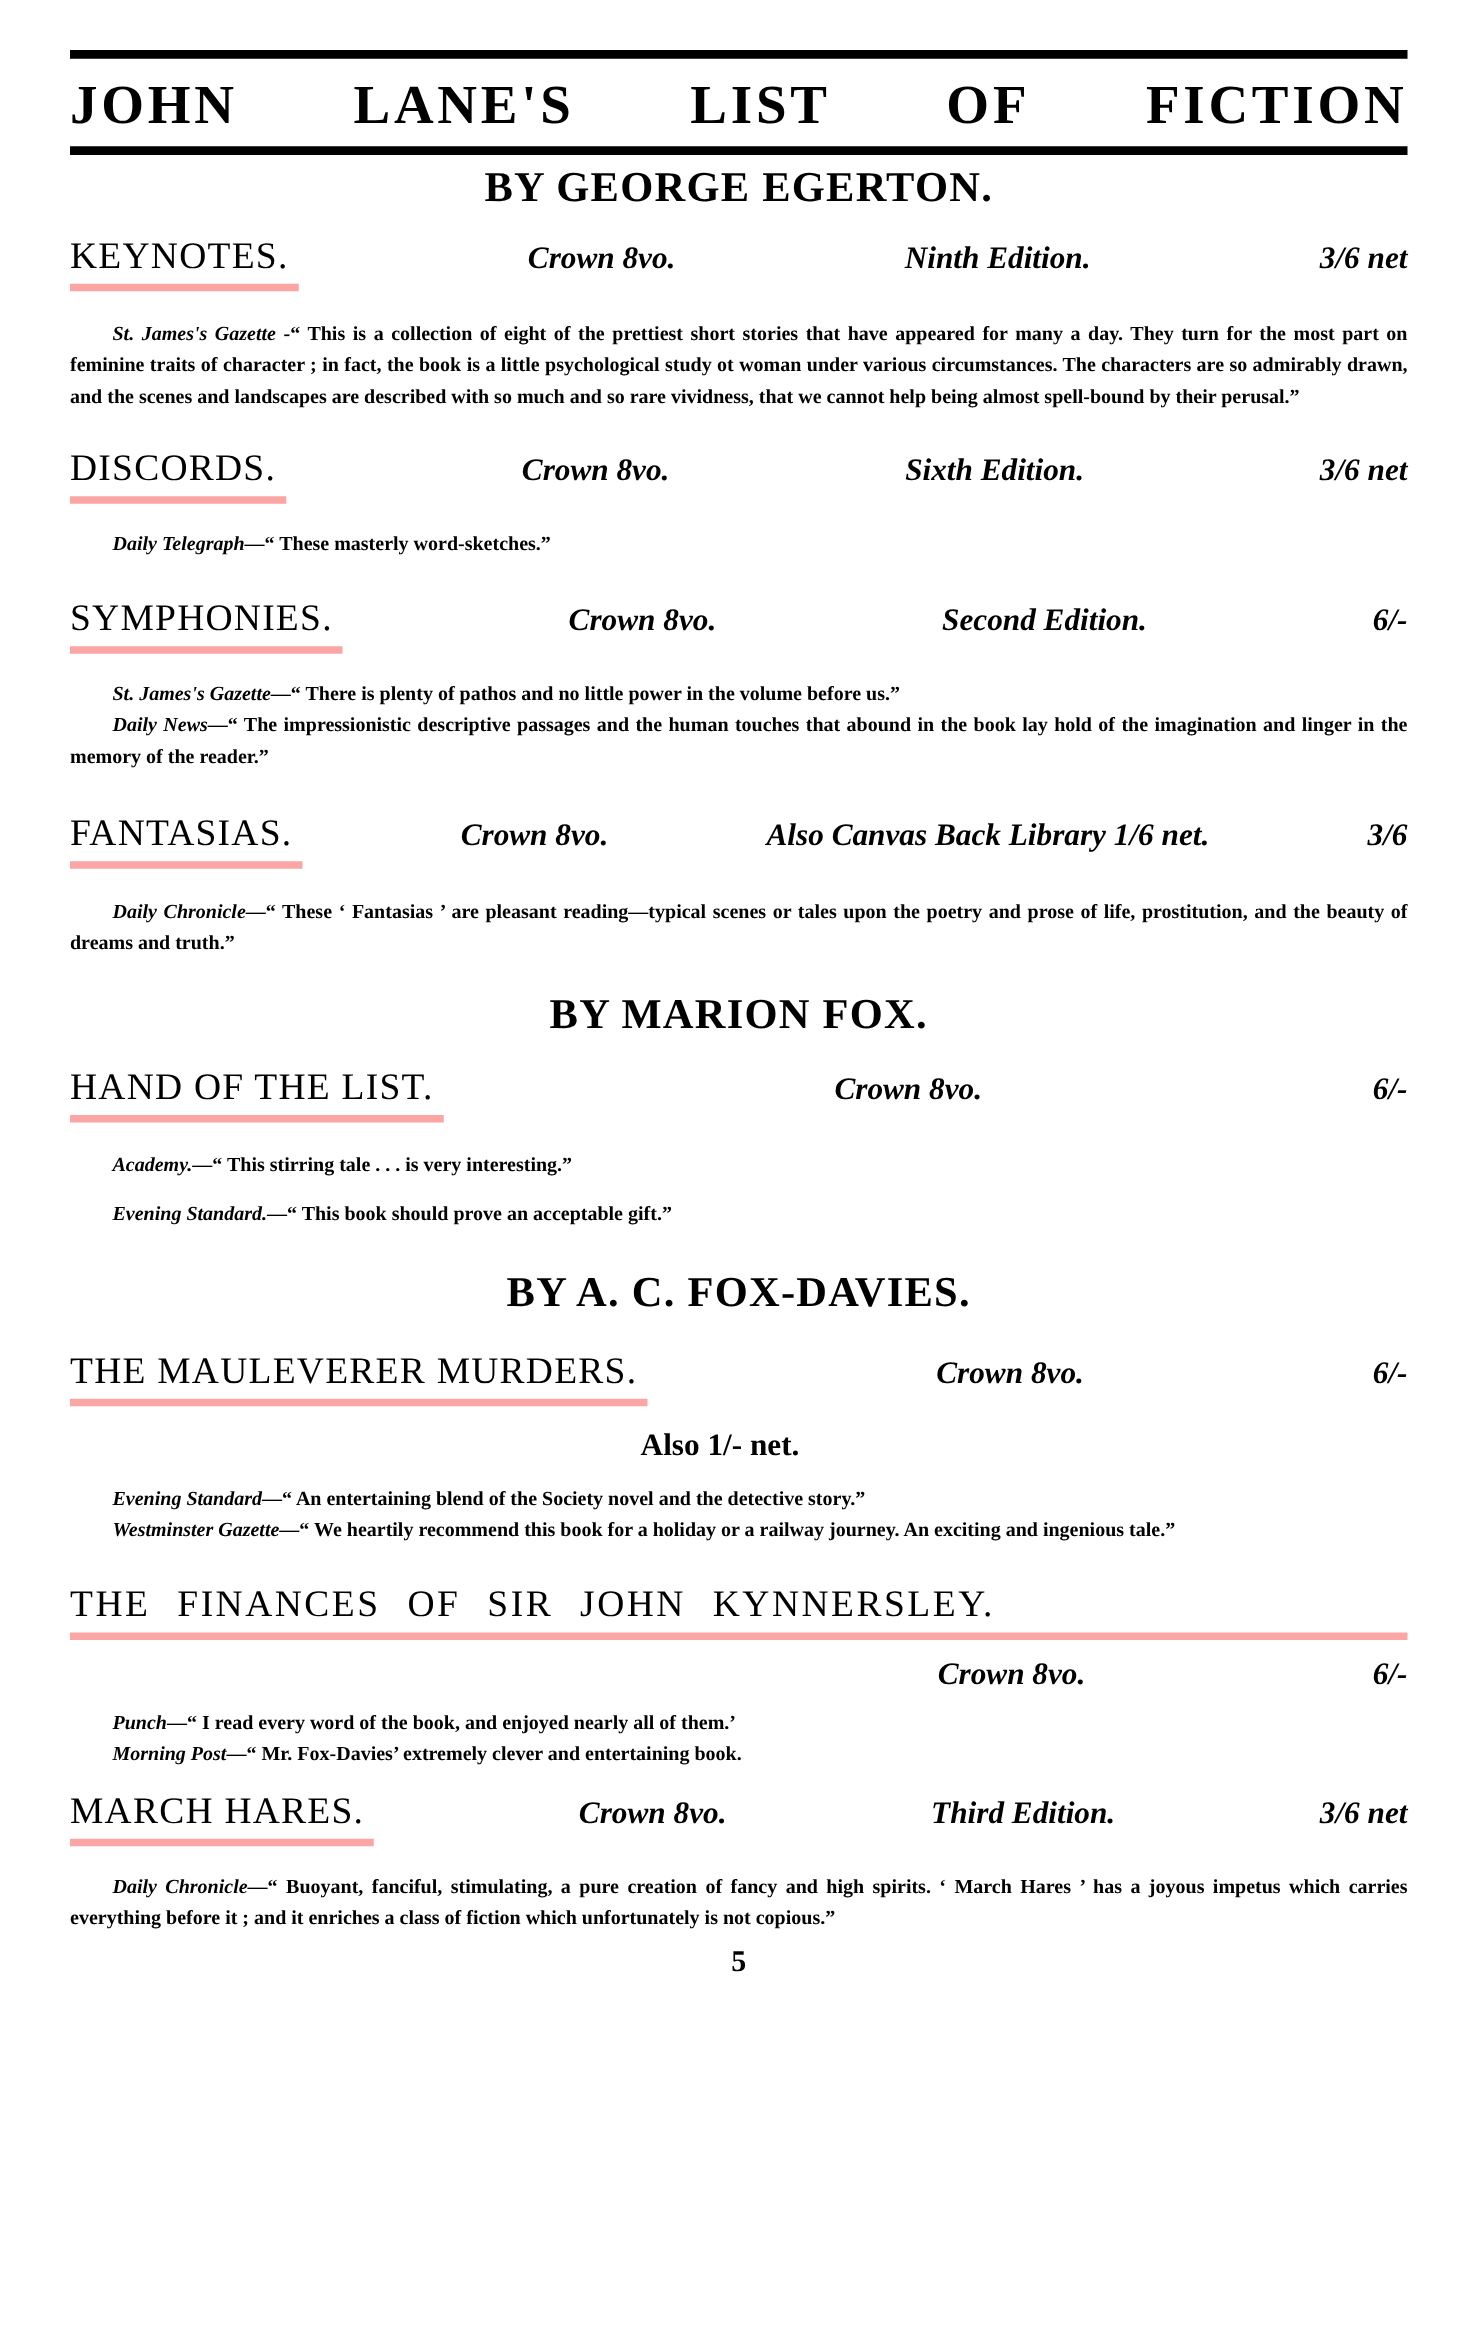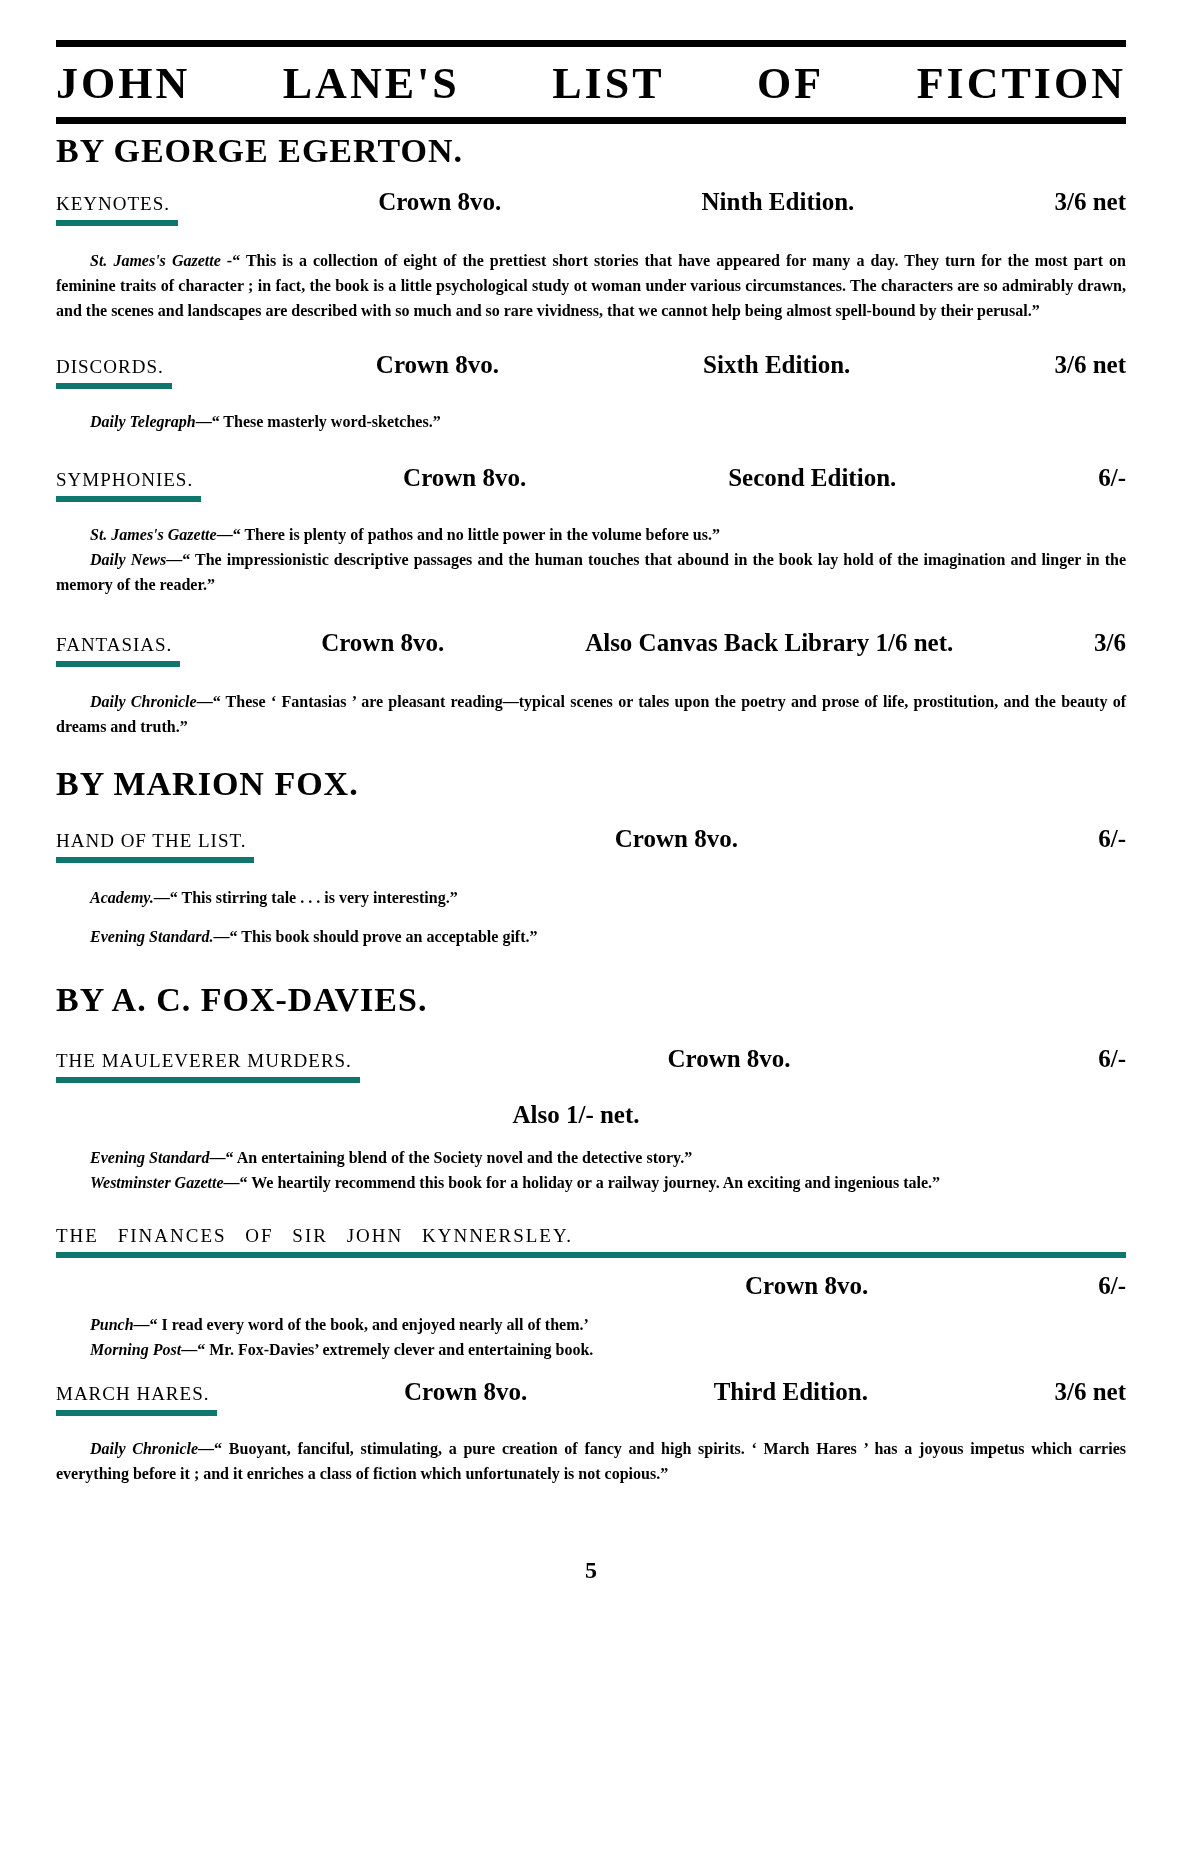--- a/index.html
+++ b/index.html
@@ -17,30 +17,30 @@
   .rule { height:7px; background:#000; flex:none; }
   .main-title {
     margin:14px 0 10px;
     font-size:44px; line-height:1.05;
     letter-spacing:2px;
     text-align:justify; text-align-last:justify;
     white-space:nowrap; display:flex; justify-content:space-between;
   }
   .main-title span { letter-spacing:3px; }
   .author {
-    font-weight:bold;
+    text-align:center; font-weight:bold;
     font-size:34px; letter-spacing:1px;
   }
   .headline { display:flex; justify-content:space-between; align-items:baseline; }
   .bt {
-    font-size:19px; letter-spacing:1px;
-    border-bottom:6px solid #0f766e; padding:0 8px 5px 0;
+    font-size:30px; letter-spacing:1px;
+    border-bottom:6px solid #fca5a5; padding:0 8px 5px 0;
   }
   .bt.fullwidth { display:block; width:100%; word-spacing:12px; letter-spacing:2px; }
-  .meta { font-weight:bold; font-size:25px; }
+  .meta { font-weight:bold; font-size:25px;font-style:italic; }
   .review {
     font-weight:bold; font-size:16px; line-height:25px;
     text-align:justify; text-indent:34px;
   }
   .review.single { text-align:left; }
   .src { font-style:italic; }
   .subnote { text-align:center; font-weight:bold; font-size:25px; padding-right:30px; }
   .kyn-meta { display:flex; justify-content:flex-end; align-items:baseline; }
   .kyn-meta .fmt { margin-right:230px; }
   .pagenum {

